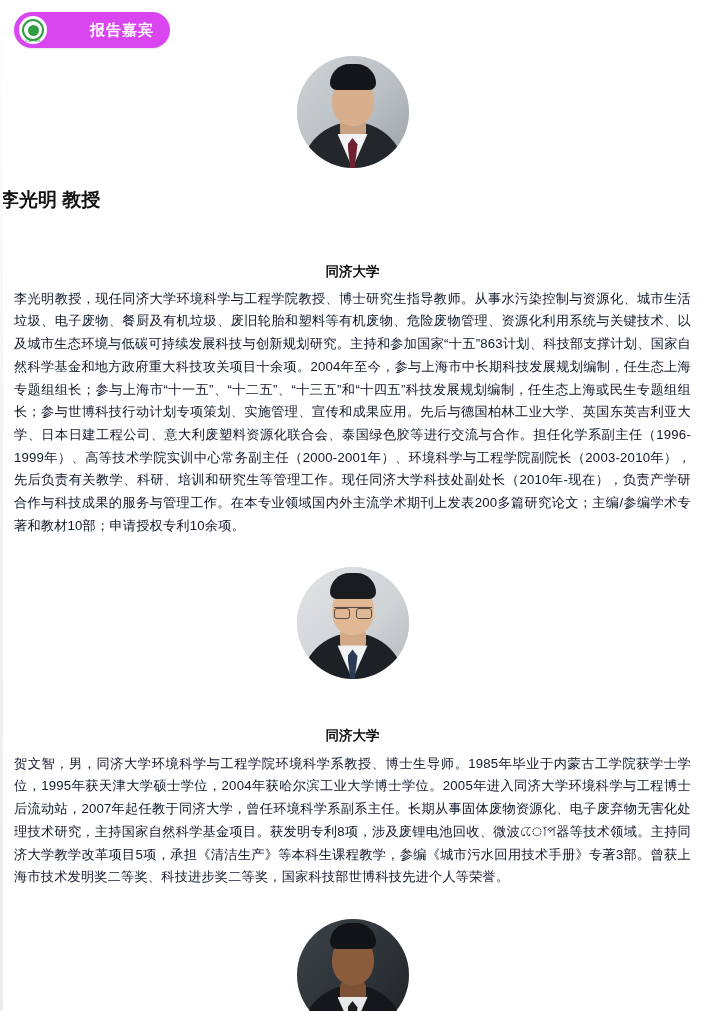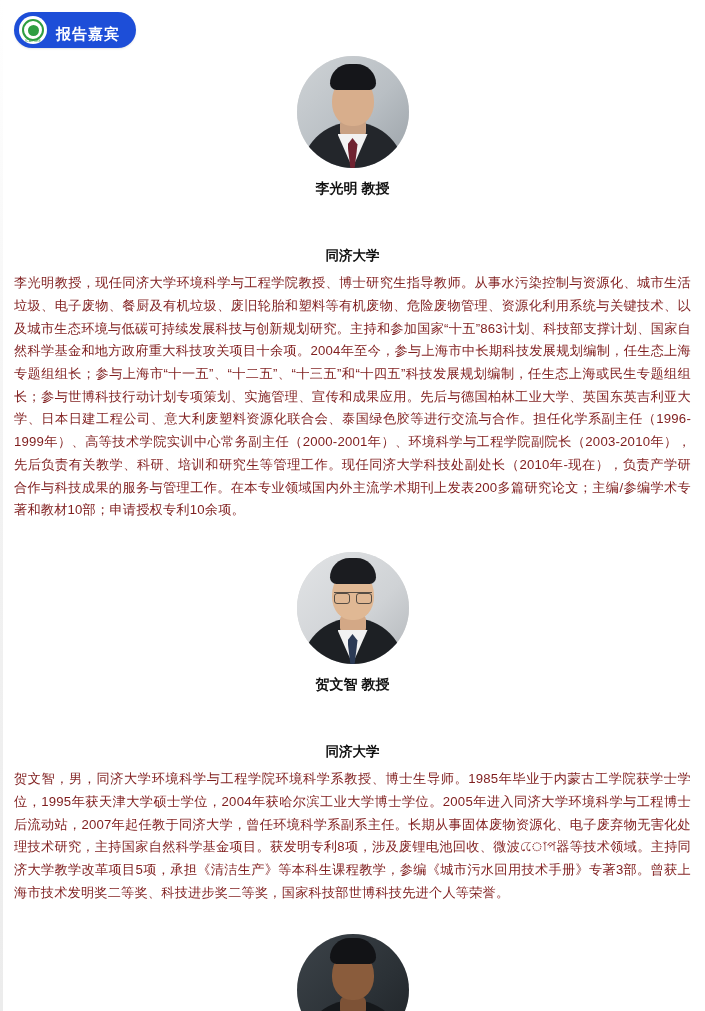--- a/index.html
+++ b/index.html
@@ -14,25 +14,26 @@
     overflow: hidden;
   }
   
   .header {
     padding: 12px 0 0 14px;
     display: flex;
     align-items: center;
   }
   .badge {
     display: flex;
-    align-items: flex-end;
-    background: #1d4ed8;
+    align-items: center;
+    background: #d946ef;
     border-radius: 18px;
     padding: 4px 16px 4px 5px;
     box-shadow: 0 1px 2px rgba(0,0,0,0.10);
+    gap: 34px;
   }
   .badge-logo {
     width: 28px;
     height: 28px;
     border-radius: 50%;
     background: #ffffff;
     display: flex;
     align-items: center;
     justify-content: center;
     margin-right: 9px;
@@ -151,43 +152,43 @@
     position: absolute;
     top: 0;
     width: 14px; height: 9px;
     border: 1.5px solid rgba(40,40,40,.75);
     border-radius: 3px;
   }
   .photo .glasses:before { left: 0; }
   .photo .glasses:after { right: 0; }
 
   .name-line {
-    text-align: center;
-    font-size: 14px;
+    text-align: left;
+    font-size: 19px;
     font-weight: bold;
-    margin-top: 10px;
+    margin-top: 18px;
     line-height: 1.5;
     color: #111;
   }
   .org-line {
     text-align: center;
     font-size: 13.5px;
     font-weight: bold;
     line-height: 1.5;
     color: #111;
     margin-bottom: 6px;
     margin-top: 47px;
   }
   .bio {
     font-size: 13.2px;
     line-height: 1.72;
     text-align: justify;
     text-justify: inter-ideograph;
     padding: 0 14px;
-    color: #7f1d1d;
+    color: #0f172a;
     letter-spacing: 0.2px;
   }
   .bio.latin { letter-spacing: 0.1px; }
   
   .edge-strip {
     position: absolute;
     left: 0; top: 0; bottom: 0;
     width: 3px;
     background: linear-gradient(to bottom, #ffffff 0%, #f2f2f2 40%, #e9e9e9 100%);
   }
@@ -233,21 +234,20 @@
       <div class="bg" style="background:linear-gradient(135deg,#e2e4e6 0%,#cfd2d5 60%,#b3b7bb 100%)"></div>
       <div class="suit" style="background:#1d2024"></div>
       <div class="neck" style="background:#d3a886"></div>
       <div class="head" style="bottom:44px;background:#e0b894"></div>
       <div class="hair" style="bottom:80px;background:#1b1c20"></div>
       <div class="glasses" style="bottom:62px"></div>
       <div class="shirt"></div>
       <div class="tie" style="background:#2b3a55"></div>
     </div>
   </div>
-  <div class="name-line">贺文智 教授</div>
   <div class="org-line">同济大学</div>
   <div class="bio">贺文智，男，同济大学环境科学与工程学院环境科学系教授、博士生导师。1985年毕业于内蒙古工学院获学士学位，1995年获天津大学硕士学位，2004年获哈尔滨工业大学博士学位。2005年进入同济大学环境科学与工程博士后流动站，2007年起任教于同济大学，曾任环境科学系副系主任。长期从事固体废物资源化、电子废弃物无害化处理技术研究，主持国家自然科学基金项目。获发明专利8项，涉及废锂电池回收、微波েোপ器等技术领域。主持同济大学教学改革项目5项，承担《清洁生产》等本科生课程教学，参编《城市污水回用技术手册》专著3部。曾获上海市技术发明奖二等奖、科技进步奖二等奖，国家科技部世博科技先进个人等荣誉。</div>
 </div>
 
 <div class="spacer-md"></div>
 
 <div class="speaker">
   <div class="photo-wrap">
     <div class="photo">
       <div class="bg" style="background:linear-gradient(135deg,#3c4349 0%,#2b3136 60%,#1e2226 100%)"></div>

